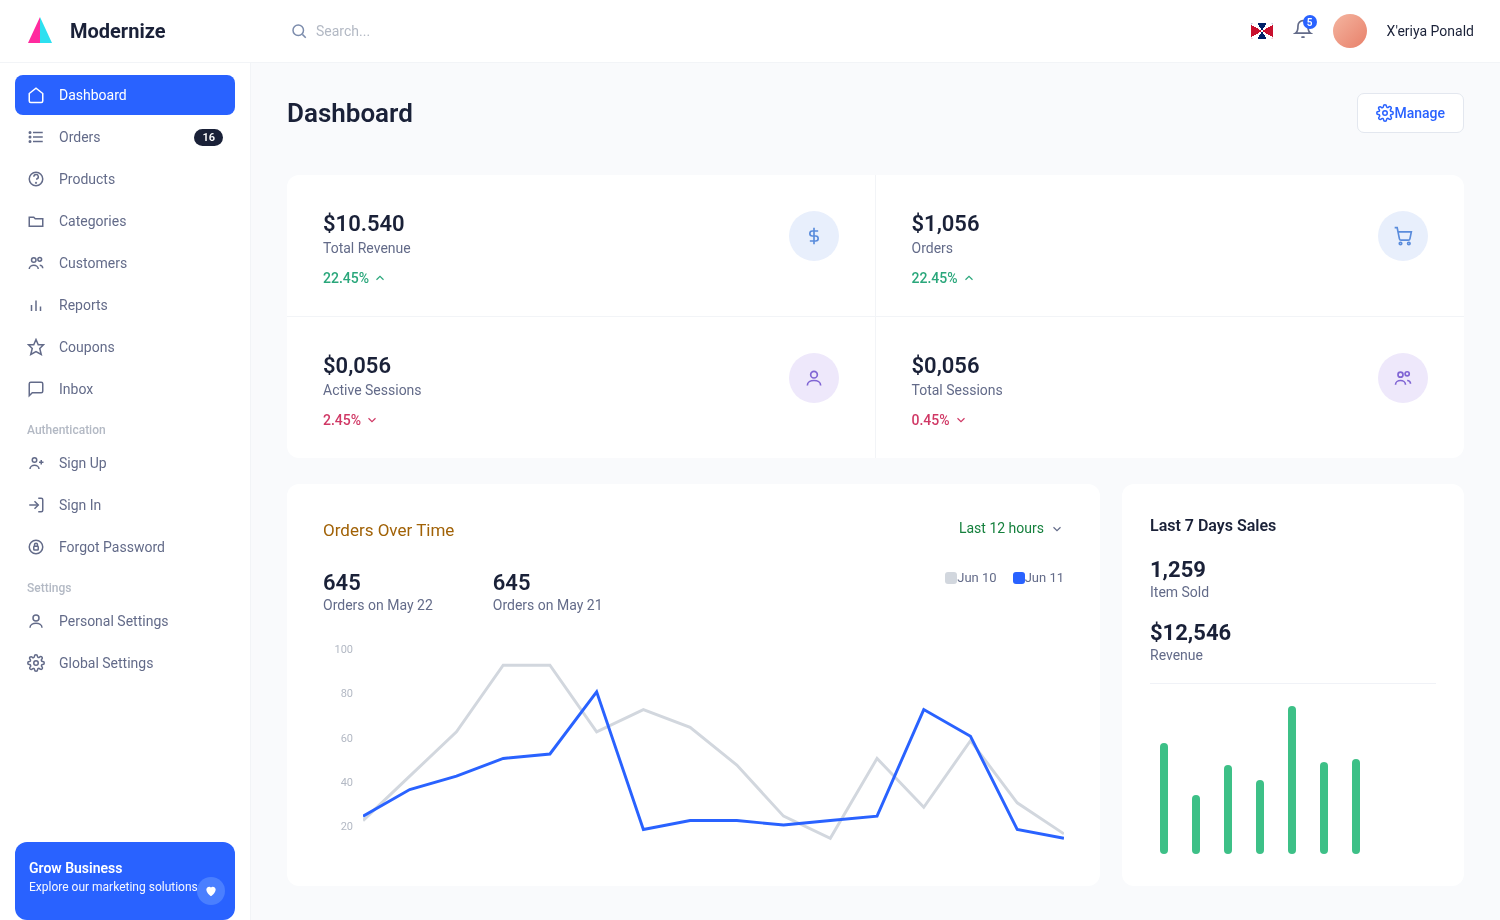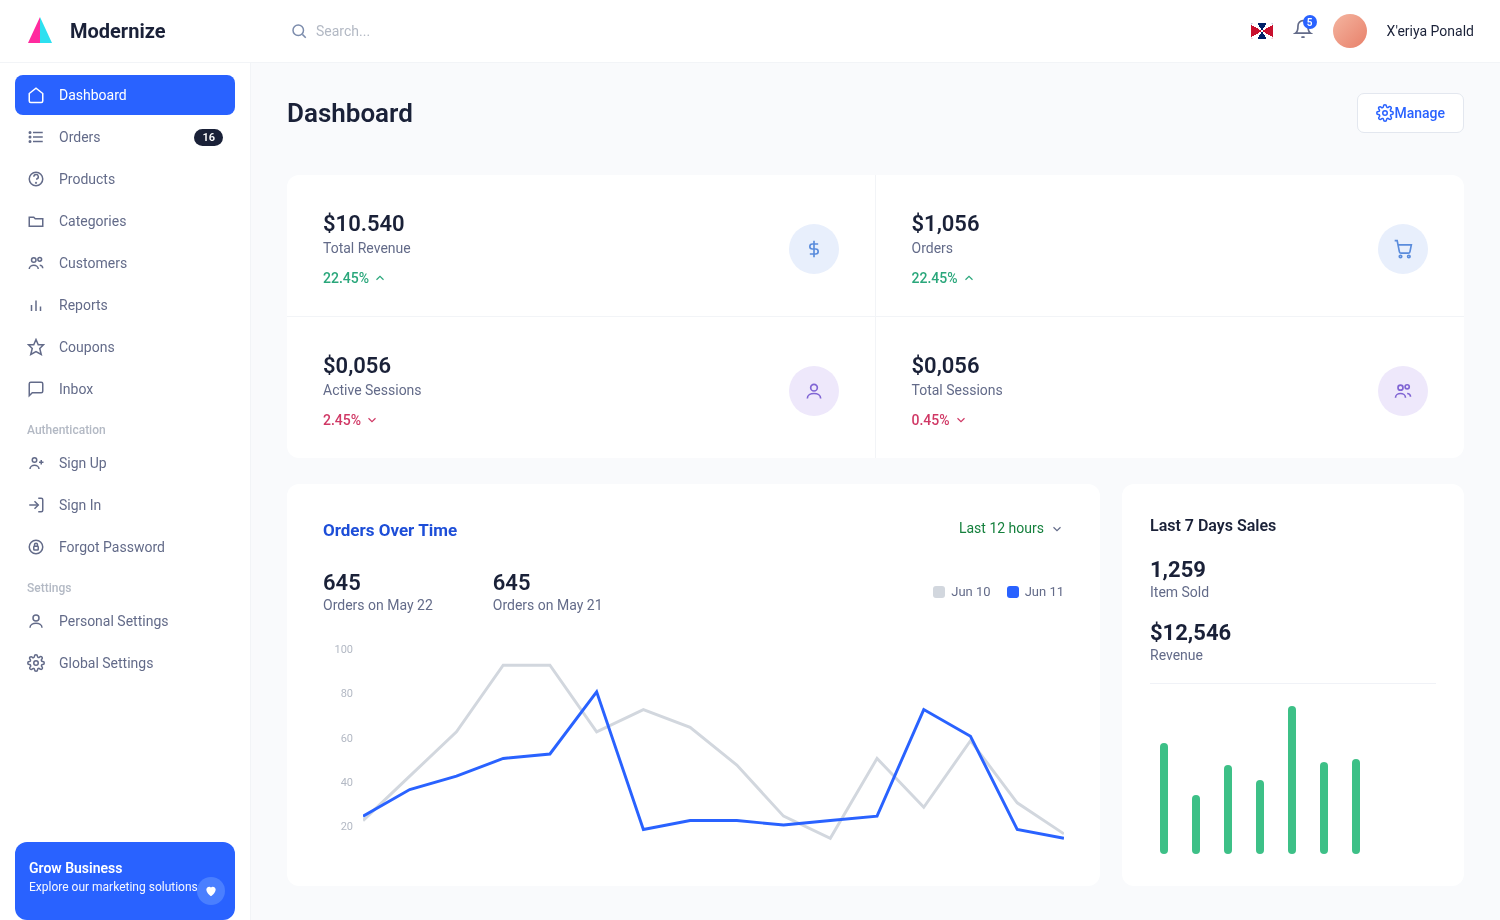--- a/index.html
+++ b/index.html
@@ -32,47 +32,47 @@
     .promo-title{font-size:14px;font-weight:600;margin-bottom:4px}
     .promo-sub{font-size:12px;opacity:.95}
     .promo-heart{position:absolute;right:10px;top:35px;width:28px;height:28px;background:#4a7fff;border-radius:50%;display:flex;align-items:center;justify-content:center}
     .promo-heart svg{width:14px;height:14px;fill:#fff}
     .main{flex:1;background:#f9fafc;padding:30px 36px;overflow:hidden}
     .page-head{display:flex;align-items:center;justify-content:space-between;margin-bottom:42px}
     .page-title{font-size:26px;font-weight:600;color:#1a2138}
     .manage-btn{display:flex;align-items:center;gap:0;border:1px solid #e3e7ef;background:#fff;color:#2962ff;font-size:14px;font-weight:500;padding:10px 18px;border-radius:7px;cursor:pointer}
     .manage-btn svg{width:18px;height:18px;stroke:#2962ff;fill:none;stroke-width:2}
     .stats-grid{display:grid;grid-template-columns:1fr 1fr;background:#fff;border-radius:12px;margin-bottom:26px}
-    .stat{padding:36px 36px 30px;display:flex;justify-content:space-between;align-items:center}
+    .stat{padding:36px 36px 30px;display:flex;justify-content:space-between;align-items:flex-start}
     .stat:nth-child(1){border-right:1px solid #f2f4f7;border-bottom:1px solid #f2f4f7}
     .stat:nth-child(2){border-bottom:1px solid #f2f4f7}
     .stat:nth-child(3){border-right:1px solid #f2f4f7}
     .stat-val{font-size:22px;font-weight:600;color:#1a2138;margin-bottom:4px}
     .stat-lbl{font-size:14px;color:#636b89;margin-bottom:14px}
     .stat-delta{font-size:14px;font-weight:500;display:flex;align-items:center;gap:4px}
     .delta-up{color:#2aa77b}
     .delta-down{color:#d03865}
     .stat-delta svg{width:14px;height:14px;stroke:currentColor;fill:none;stroke-width:2}
     .stat-icon{width:50px;height:50px;border-radius:50%;display:flex;align-items:center;justify-content:center}
     .stat-icon svg{width:20px;height:20px;fill:none;stroke-width:2}
     .ic-blue{background:#e8effc}
     .ic-blue svg{stroke:#5a8cdc}
     .ic-purple{background:#eee8fb}
     .ic-purple svg{stroke:#8065d4}
     .row2{display:flex;gap:22px}
     .chart-card{background:#fff;border-radius:12px;padding:36px;flex:1}
     .chart-head{display:flex;align-items:flex-start;justify-content:space-between;margin-bottom:30px}
-    .chart-title{font-size:17px;font-weight:700;color:#1d4ed8}
+    .chart-title{font-size:17px;font-weight:400;color:#a16207}
     .range-sel{display:flex;align-items:flex-end;gap:6px;font-size:14px;color:#15803d;cursor:pointer}
     .range-sel svg{width:14px;height:14px;stroke:#636b89;fill:none;stroke-width:2}
-    .chart-meta{display:flex;gap:60px;align-items:center;margin-bottom:30px}
+    .chart-meta{display:flex;gap:60px;align-items:flex-start;margin-bottom:30px}
     .meta-block .meta-val{font-size:22px;font-weight:600;color:#1a2138;margin-bottom:2px}
     .meta-block .meta-lbl{font-size:14px;color:#636b89}
     .legend{display:flex;gap:16px;margin-left:auto}
-    .legend-item{display:flex;align-items:center;gap:6px;font-size:13px;color:#636b89}
+    .legend-item{display:flex;align-items:center;gap:0;font-size:13px;color:#636b89}
     .legend-sq{width:12px;height:12px;border-radius:3px}
     .chart-area{position:relative;height:190px}
     .y-axis{position:absolute;left:0;top:0;bottom:0;width:30px;display:flex;flex-direction:column;justify-content:space-between;font-size:11px;color:#b3b9c4;text-align:right}
     .chart-svg{position:absolute;left:40px;right:0;top:0;bottom:0}
     .side-card{background:#fff;border-radius:12px;padding:32px 28px;width:342px}
     .side-title{font-size:16px;font-weight:600;color:#1a2138;margin-bottom:22px}
     .side-val{font-size:22px;font-weight:700;color:#1a2138;margin-bottom:2px}
     .side-lbl{font-size:14px;color:#636b89;margin-bottom:20px}
     .side-divider{height:1px;background:#f0f2f7;margin-bottom:22px}
     .bars-box{display:flex;align-items:flex-end;gap:24px;height:148px;padding-left:10px;margin-top:6px}

